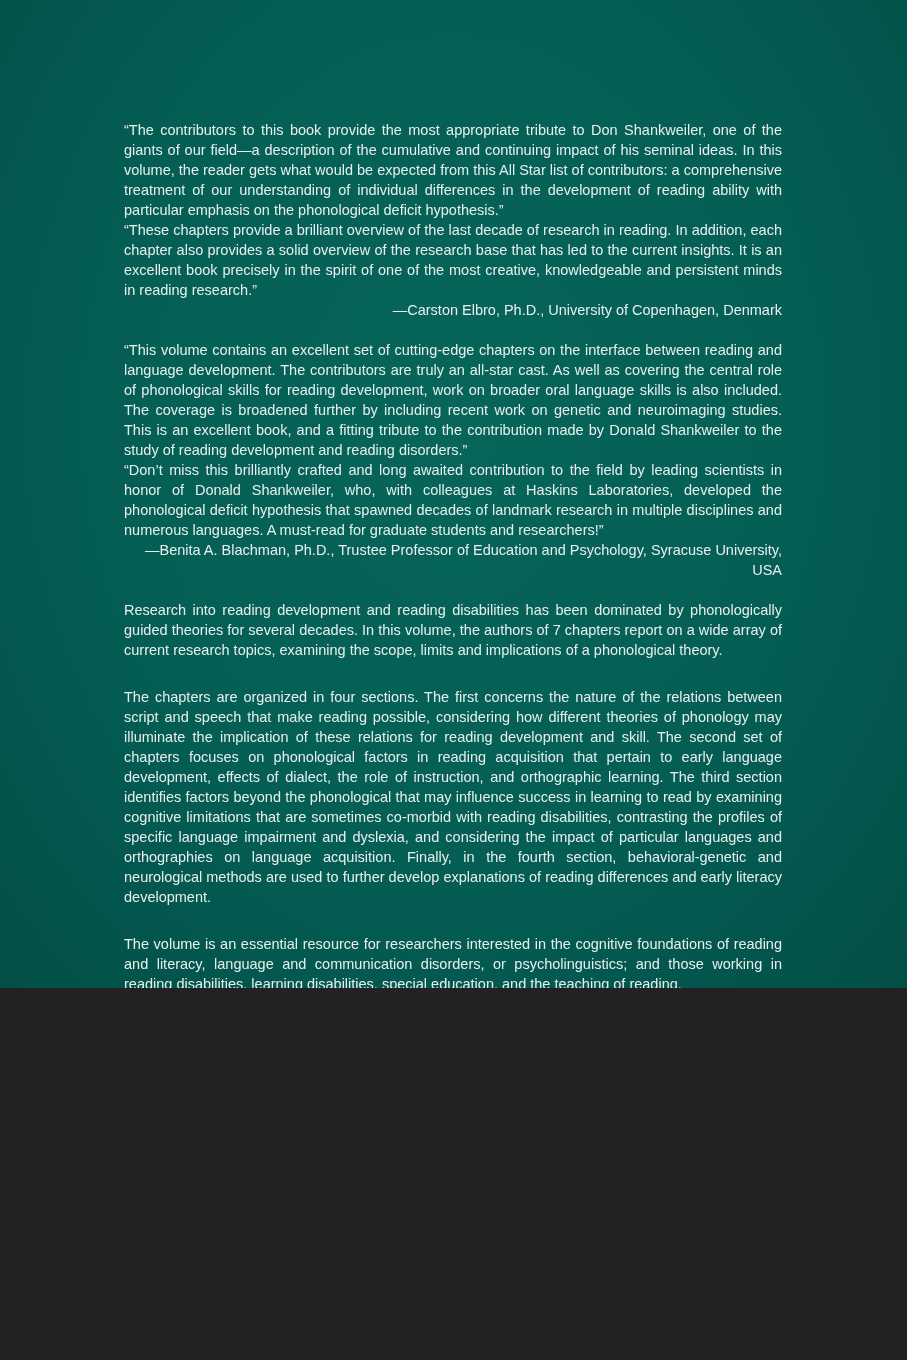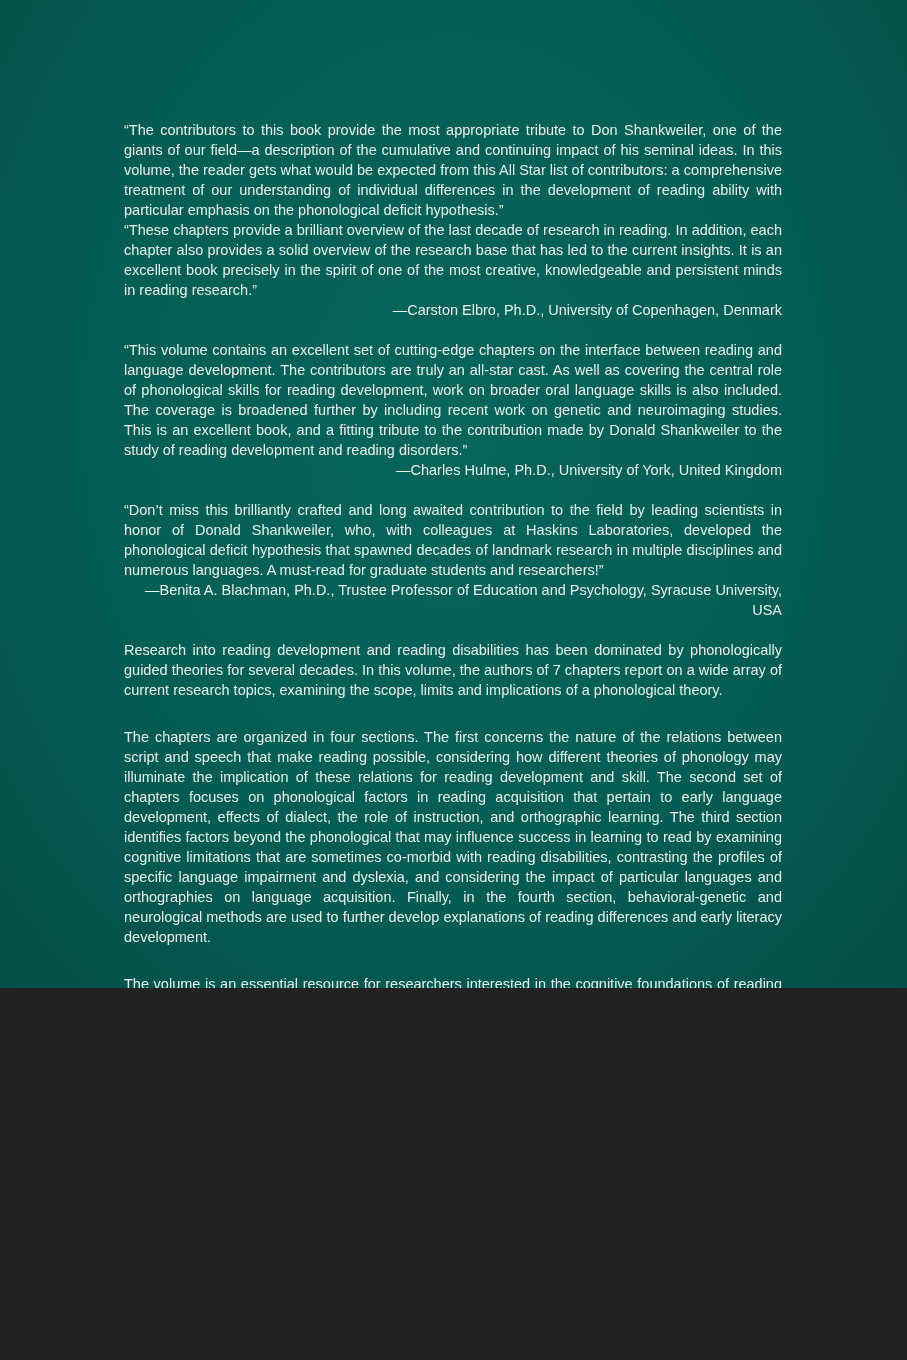--- a/index.html
+++ b/index.html
@@ -76,21 +76,20 @@
 <div class="cover">
 
   <div class="text-col">
 
     <p class="quote">“The contributors to this book provide the most appropriate tribute to Don Shankweiler, one of the giants of our field—a description of the cumulative and continuing impact of his seminal ideas. In this volume, the reader gets what would be expected from this All Star list of contributors: a comprehensive treatment of our understanding of individual differences in the development of reading ability with particular emphasis on the phonological deficit hypothesis.”</p>
 
     <p class="quote">“These chapters provide a brilliant overview of the last decade of research in reading. In addition, each chapter also provides a solid overview of the research base that has led to the current insights. It is an excellent book precisely in the spirit of one of the most creative, knowledgeable and persistent minds in reading research.”</p>
     <p class="attr"><span>—Carston Elbro, Ph.D., University of Copenhagen, Denmark</span><span class="it"></span><span></span></p>
 
     <p class="quote">“This volume contains an excellent set of cutting-edge chapters on the interface between reading and language development. The contributors are truly an all-star cast. As well as covering the central role of phonological skills for reading development, work on broader oral language skills is also included. The coverage is broadened further by including recent work on genetic and neuroimaging studies. This is an excellent book, and a fitting tribute to the contribution made by Donald Shankweiler to the study of reading development and reading disorders.”</p>
-    <p class="attr"><span>—Charles Hulme, Ph.D., University of York, United Kingdom</span><span class="it"></span><span></span></p>
 
     <p class="quote">“Don’t miss this brilliantly crafted and long awaited contribution to the field by leading scientists in honor of Donald Shankweiler, who, with colleagues at Haskins Laboratories, developed the phonological deficit hypothesis that spawned decades of landmark research in multiple disciplines and numerous languages. A must-read for graduate students and researchers!”</p>
     <p class="attr"><span>—Benita A. Blachman, Ph.D., Trustee Professor of Education and Psychology, Syracuse University, USA</span><span class="it"></span><span></span></p>
 
     <p class="para">Research into reading development and reading disabilities has been dominated by phonologically guided theories for several decades. In this volume, the authors of 7 chapters report on a wide array of current research topics, examining the scope, limits and implications of a phonological theory.</p>
     <p class="para">The chapters are organized in four sections. The first concerns the nature of the relations between script and speech that make reading possible, considering how different theories of phonology may illuminate the implication of these relations for reading development and skill. The second set of chapters focuses on phonological factors in reading acquisition that pertain to early language development, effects of dialect, the role of instruction, and orthographic learning. The third section identifies factors beyond the phonological that may influence success in learning to read by examining cognitive limitations that are sometimes co-morbid with reading disabilities, contrasting the profiles of specific language impairment and dyslexia, and considering the impact of particular languages and orthographies on language acquisition. Finally, in the fourth section, behavioral-genetic and neurological methods are used to further develop explanations of reading differences and early literacy development.</p>
     <p class="para">The volume is an essential resource for researchers interested in the cognitive foundations of reading and literacy, language and communication disorders, or psycholinguistics; and those working in reading disabilities, learning disabilities, special education, and the teaching of reading.</p>
   </div>
 
   <div class="informa"><span>an </span><b>informa</b><span> business</span></div>

